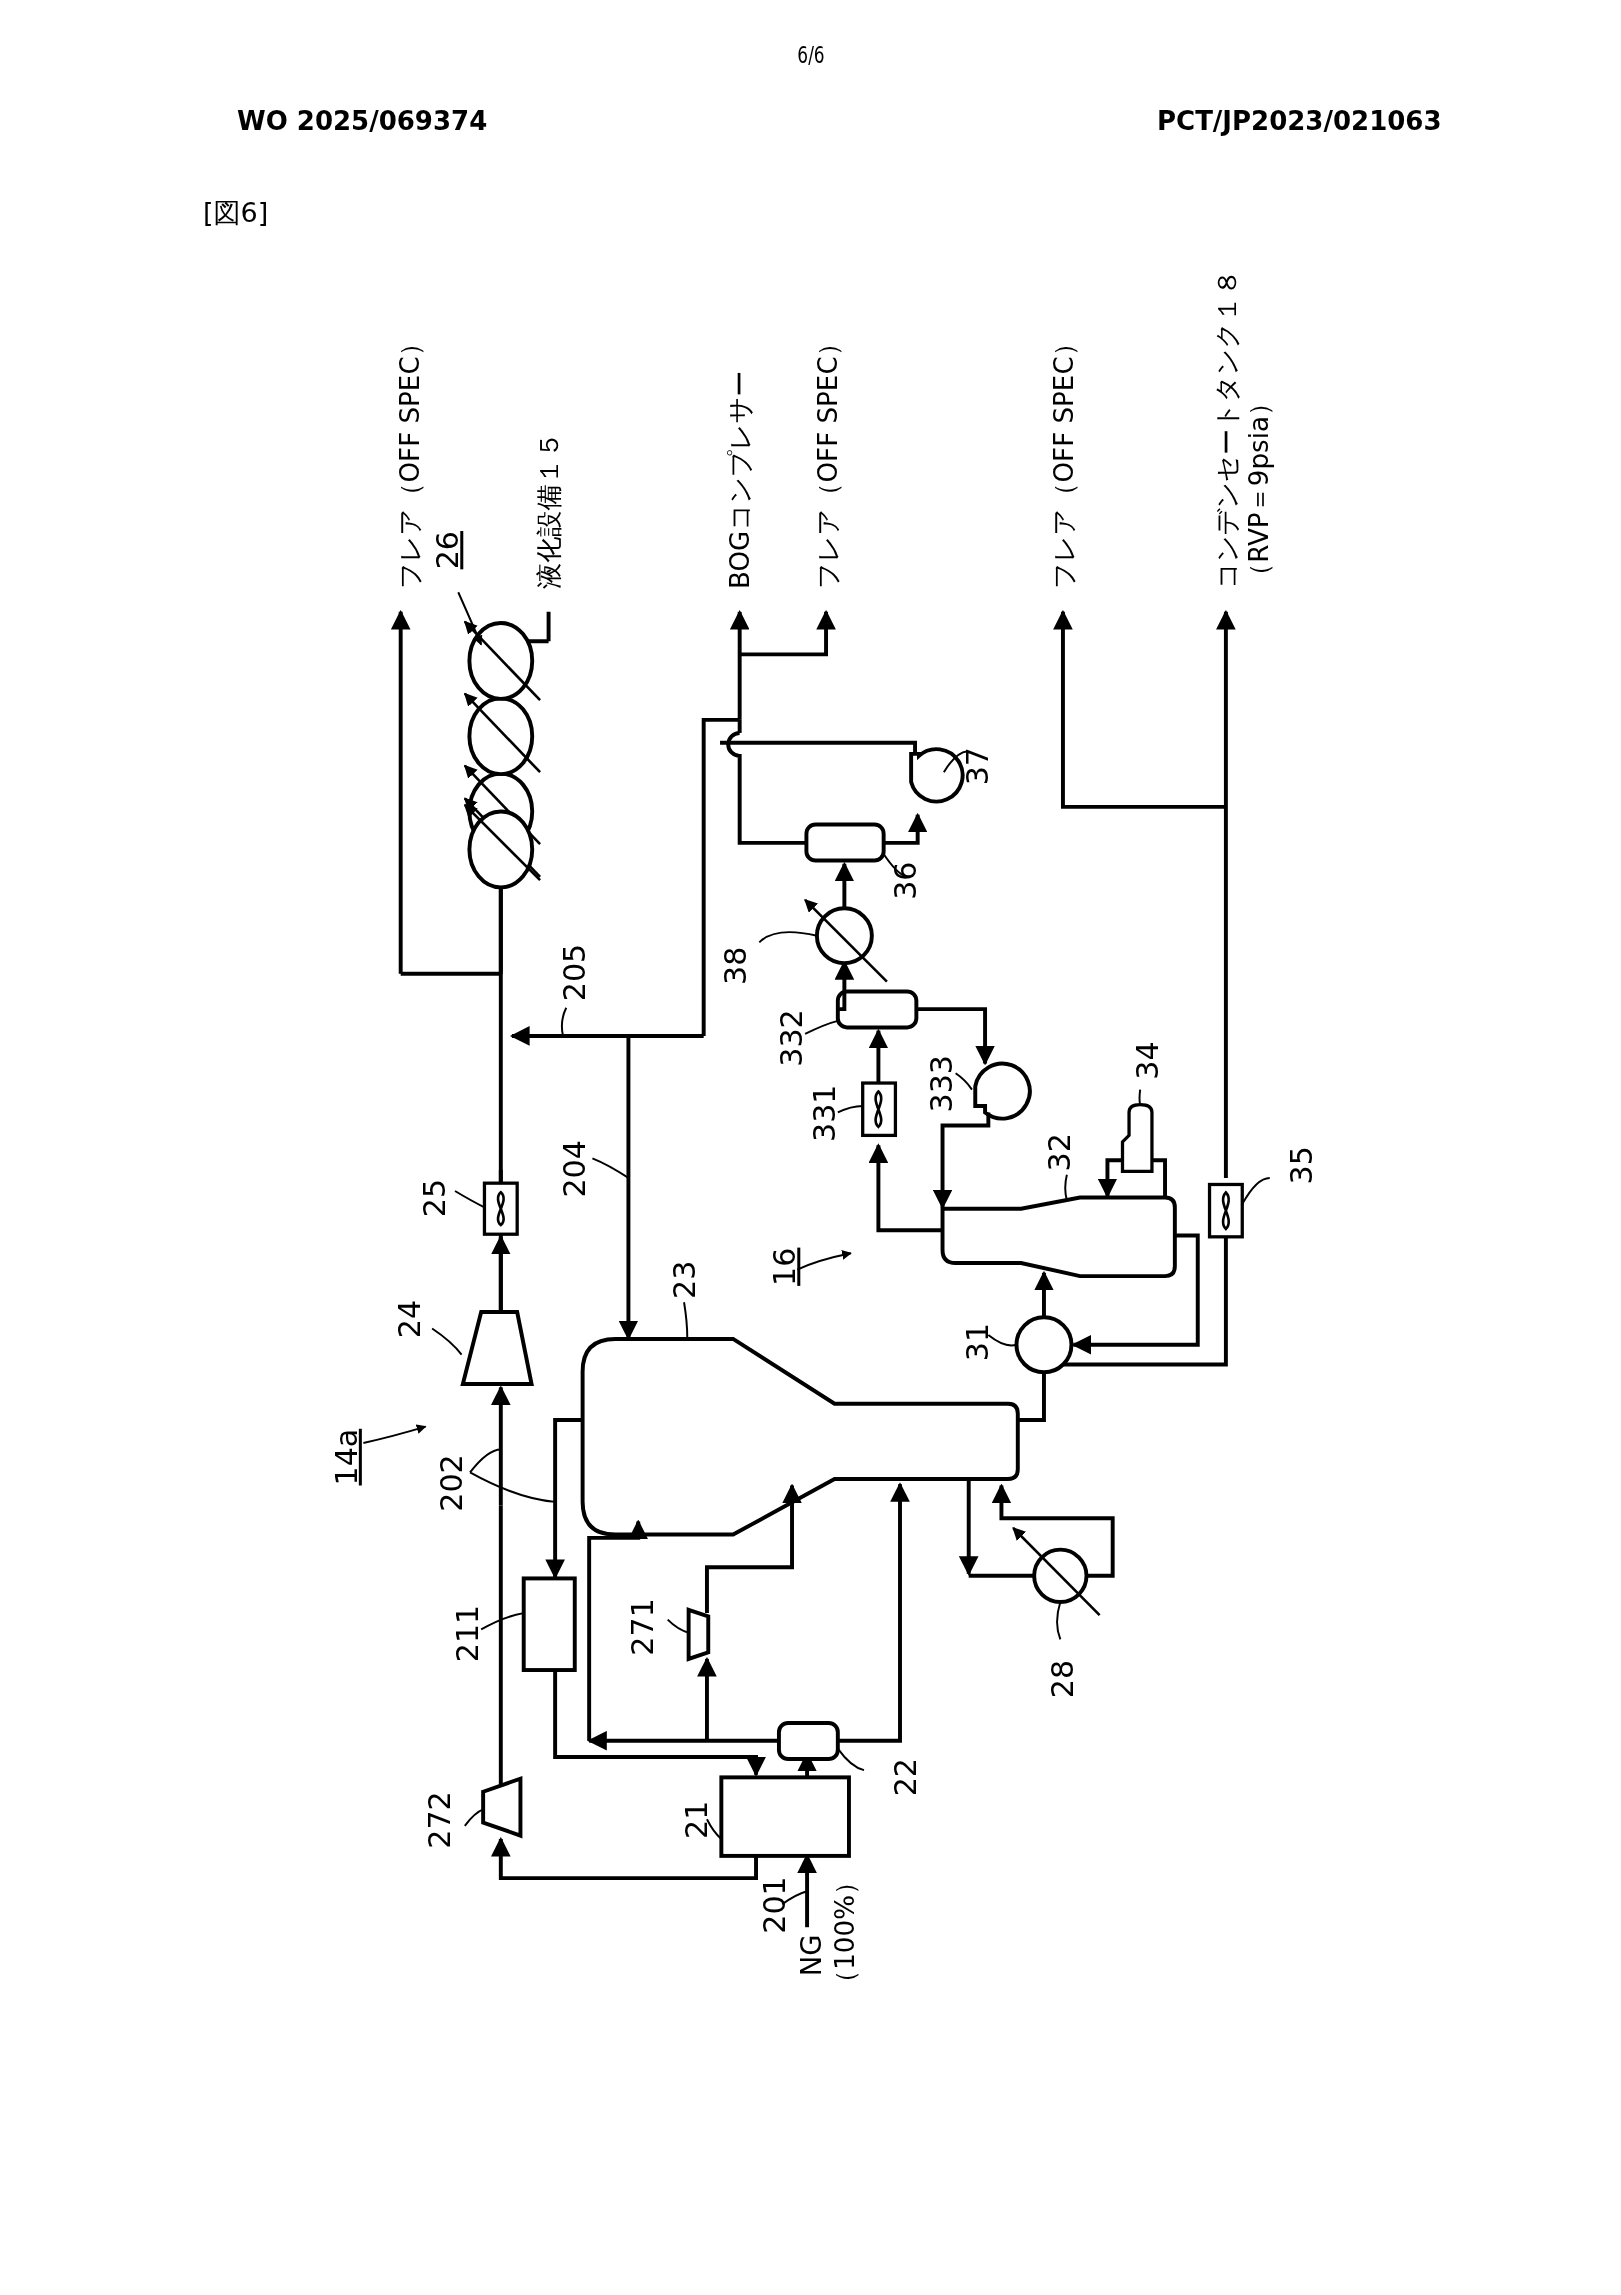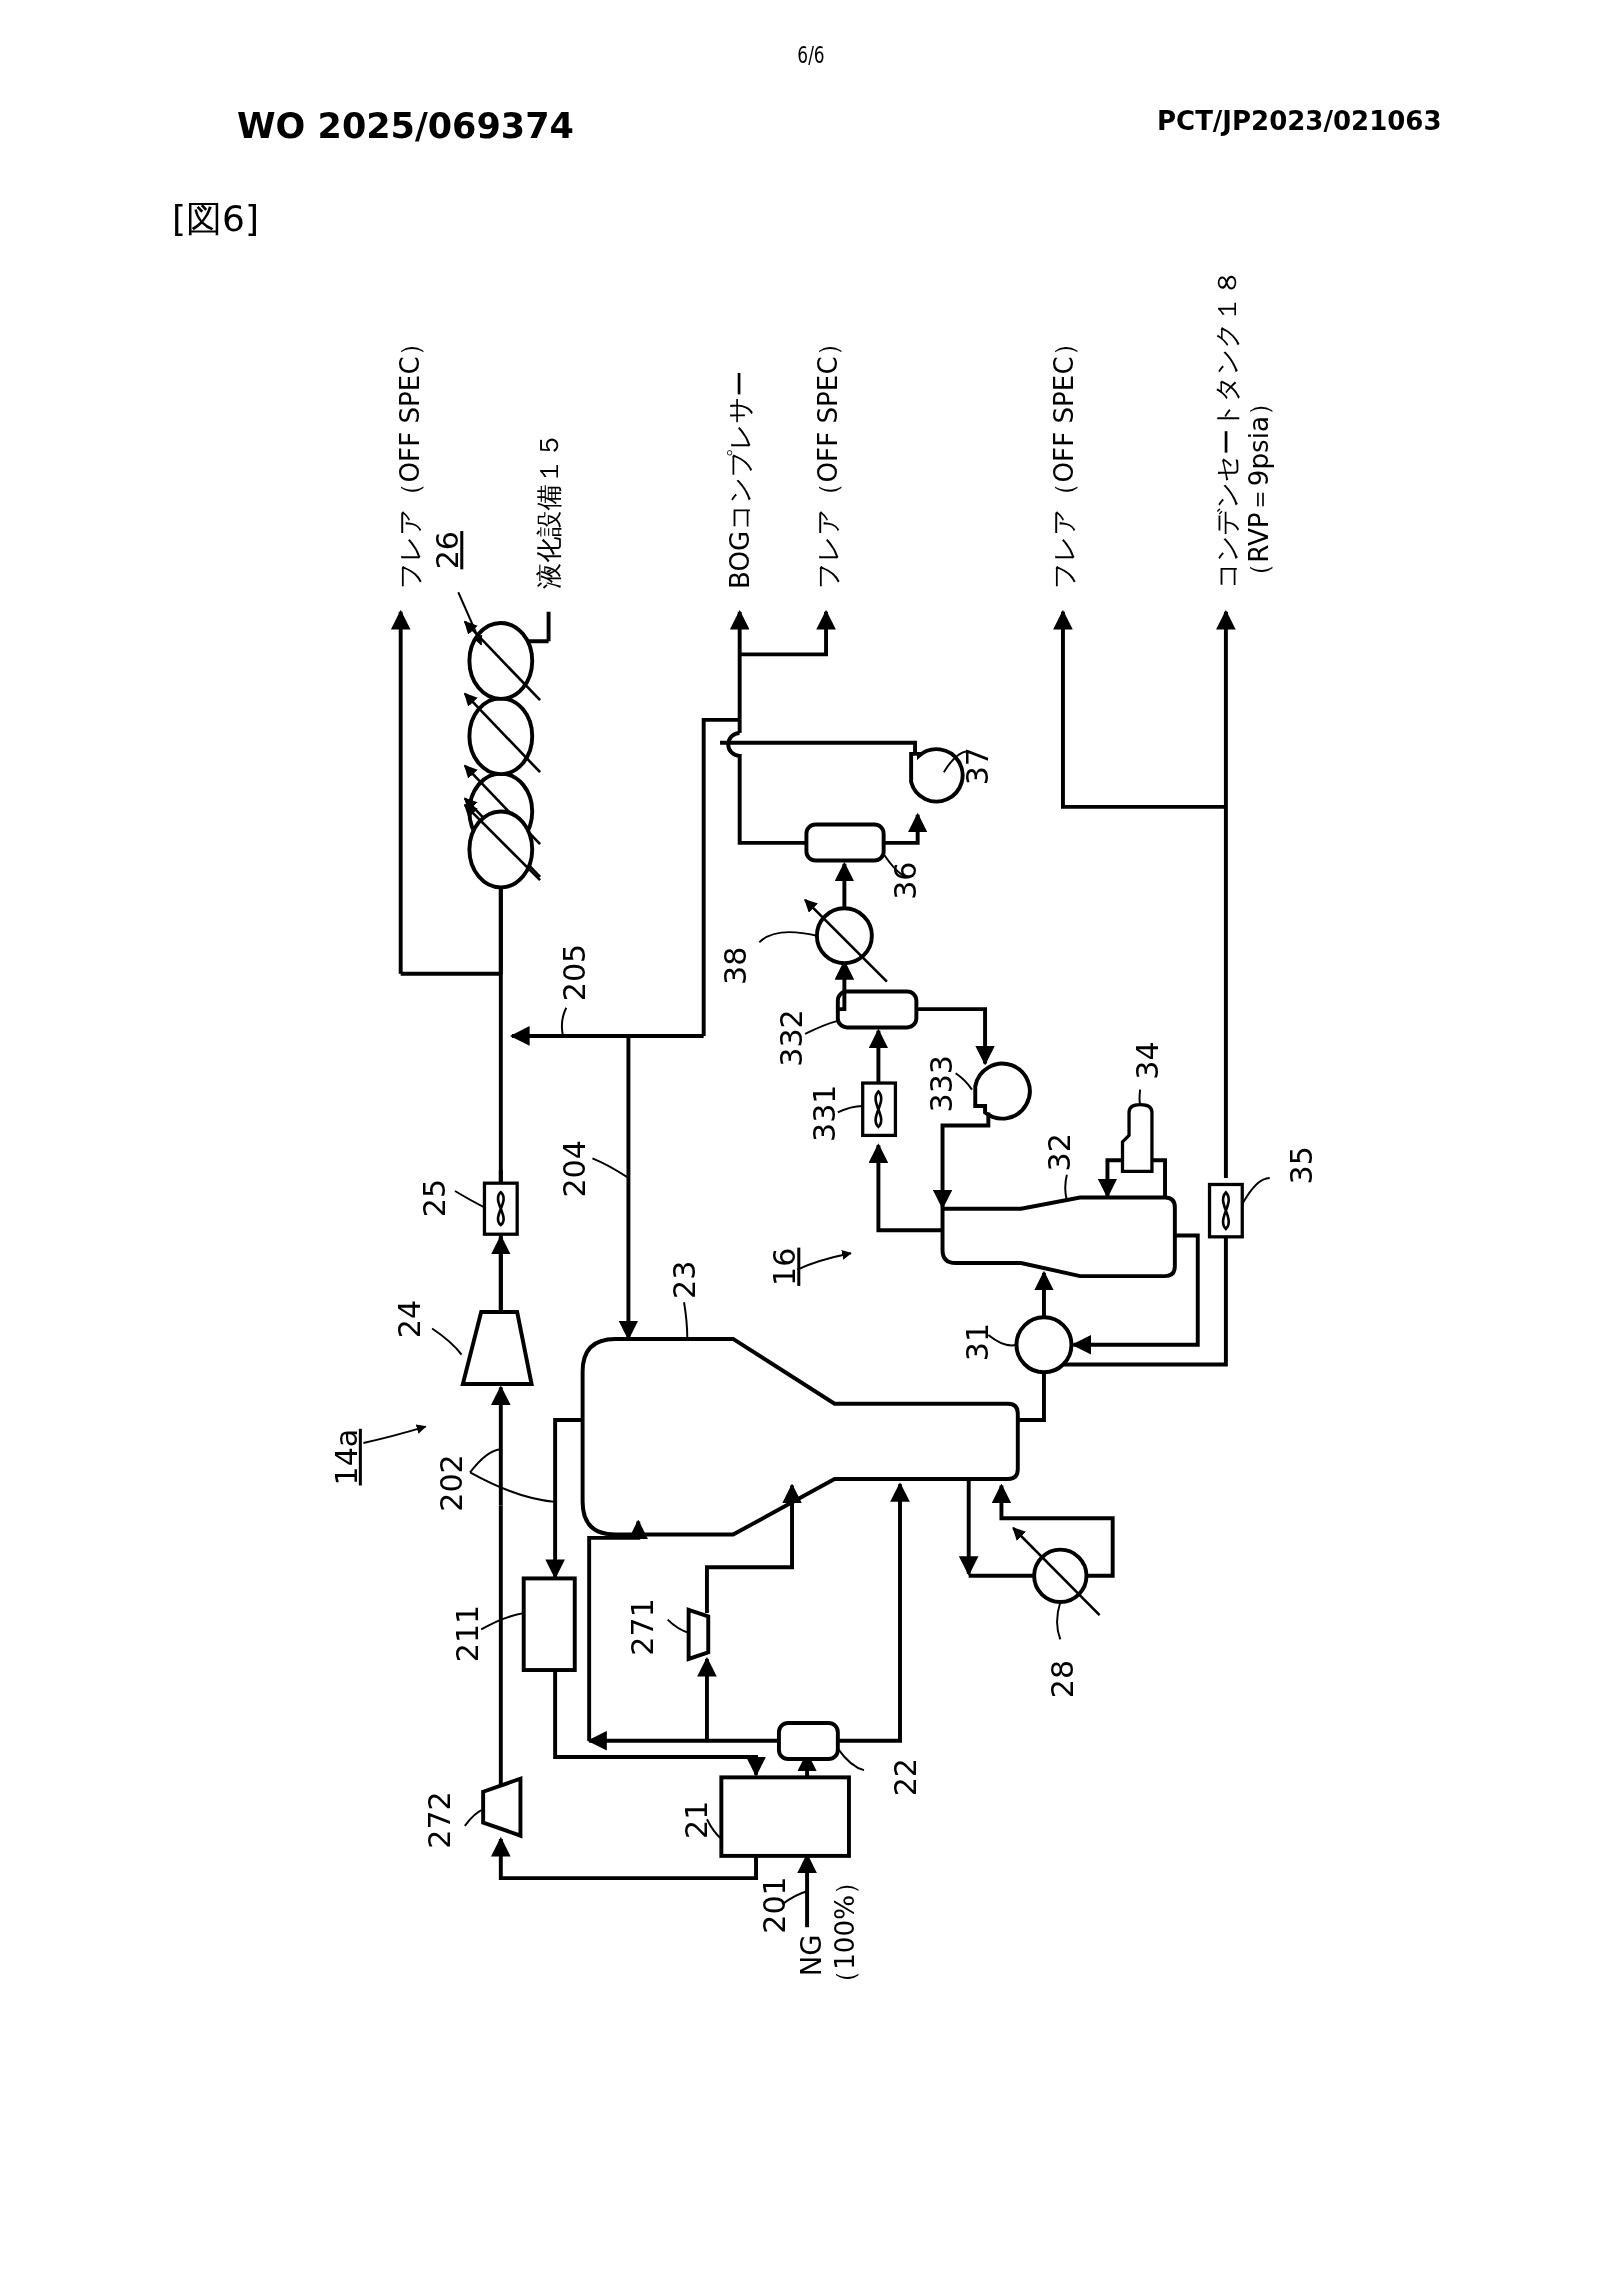--- a/index.html
+++ b/index.html
@@ -1,23 +1,23 @@
 <!DOCTYPE html>
 <html style="font-size:10.5px"><head>
 <meta charset="utf-8">
 <style>
   html, body { margin: 0; padding: 0; background: #ffffff; }
   body { width: 1622px; height: 2295px; position: relative; overflow: hidden;
          font-family: "DejaVu Sans", sans-serif; color: #000; }
   .hdr { position: absolute; font-family: "DejaVu Sans", sans-serif; }
   #page-num { left: 0; width: 1622px; top: 41px; text-align: center; font-size: 23.6px;
               font-family: "DejaVu Sans Condensed", "DejaVu Sans", sans-serif; transform: scaleX(0.8); }
-  #pub-no { left: 237px; top: 106px; font-size: 35px; font-weight: bold; }
+  #pub-no { left: 237px; top: 106px; font-size: 26px; font-weight: bold; }
   #app-no { left: 1157px; top: 106px; font-size: 26px; font-weight: bold; }
-  #fig-label { left: 172px; top: 195px; font-size: 36px; }
+  #fig-label { left: 203px; top: 195px; font-size: 27px; }
   svg#diagram { position: absolute; left: 0; top: 0; }
   svg text { font-family: "DejaVu Sans", sans-serif; fill: #000; }
   .ln { stroke: #000; stroke-width: 6; fill: none; }
   .thin { stroke: #000; stroke-width: 4; fill: none; }
   .leader { stroke: #000; stroke-width: 3; fill: none; }
   .eq { stroke: #000; stroke-width: 6; fill: #fff; }
 </style>
 </head>
 <body>
 

